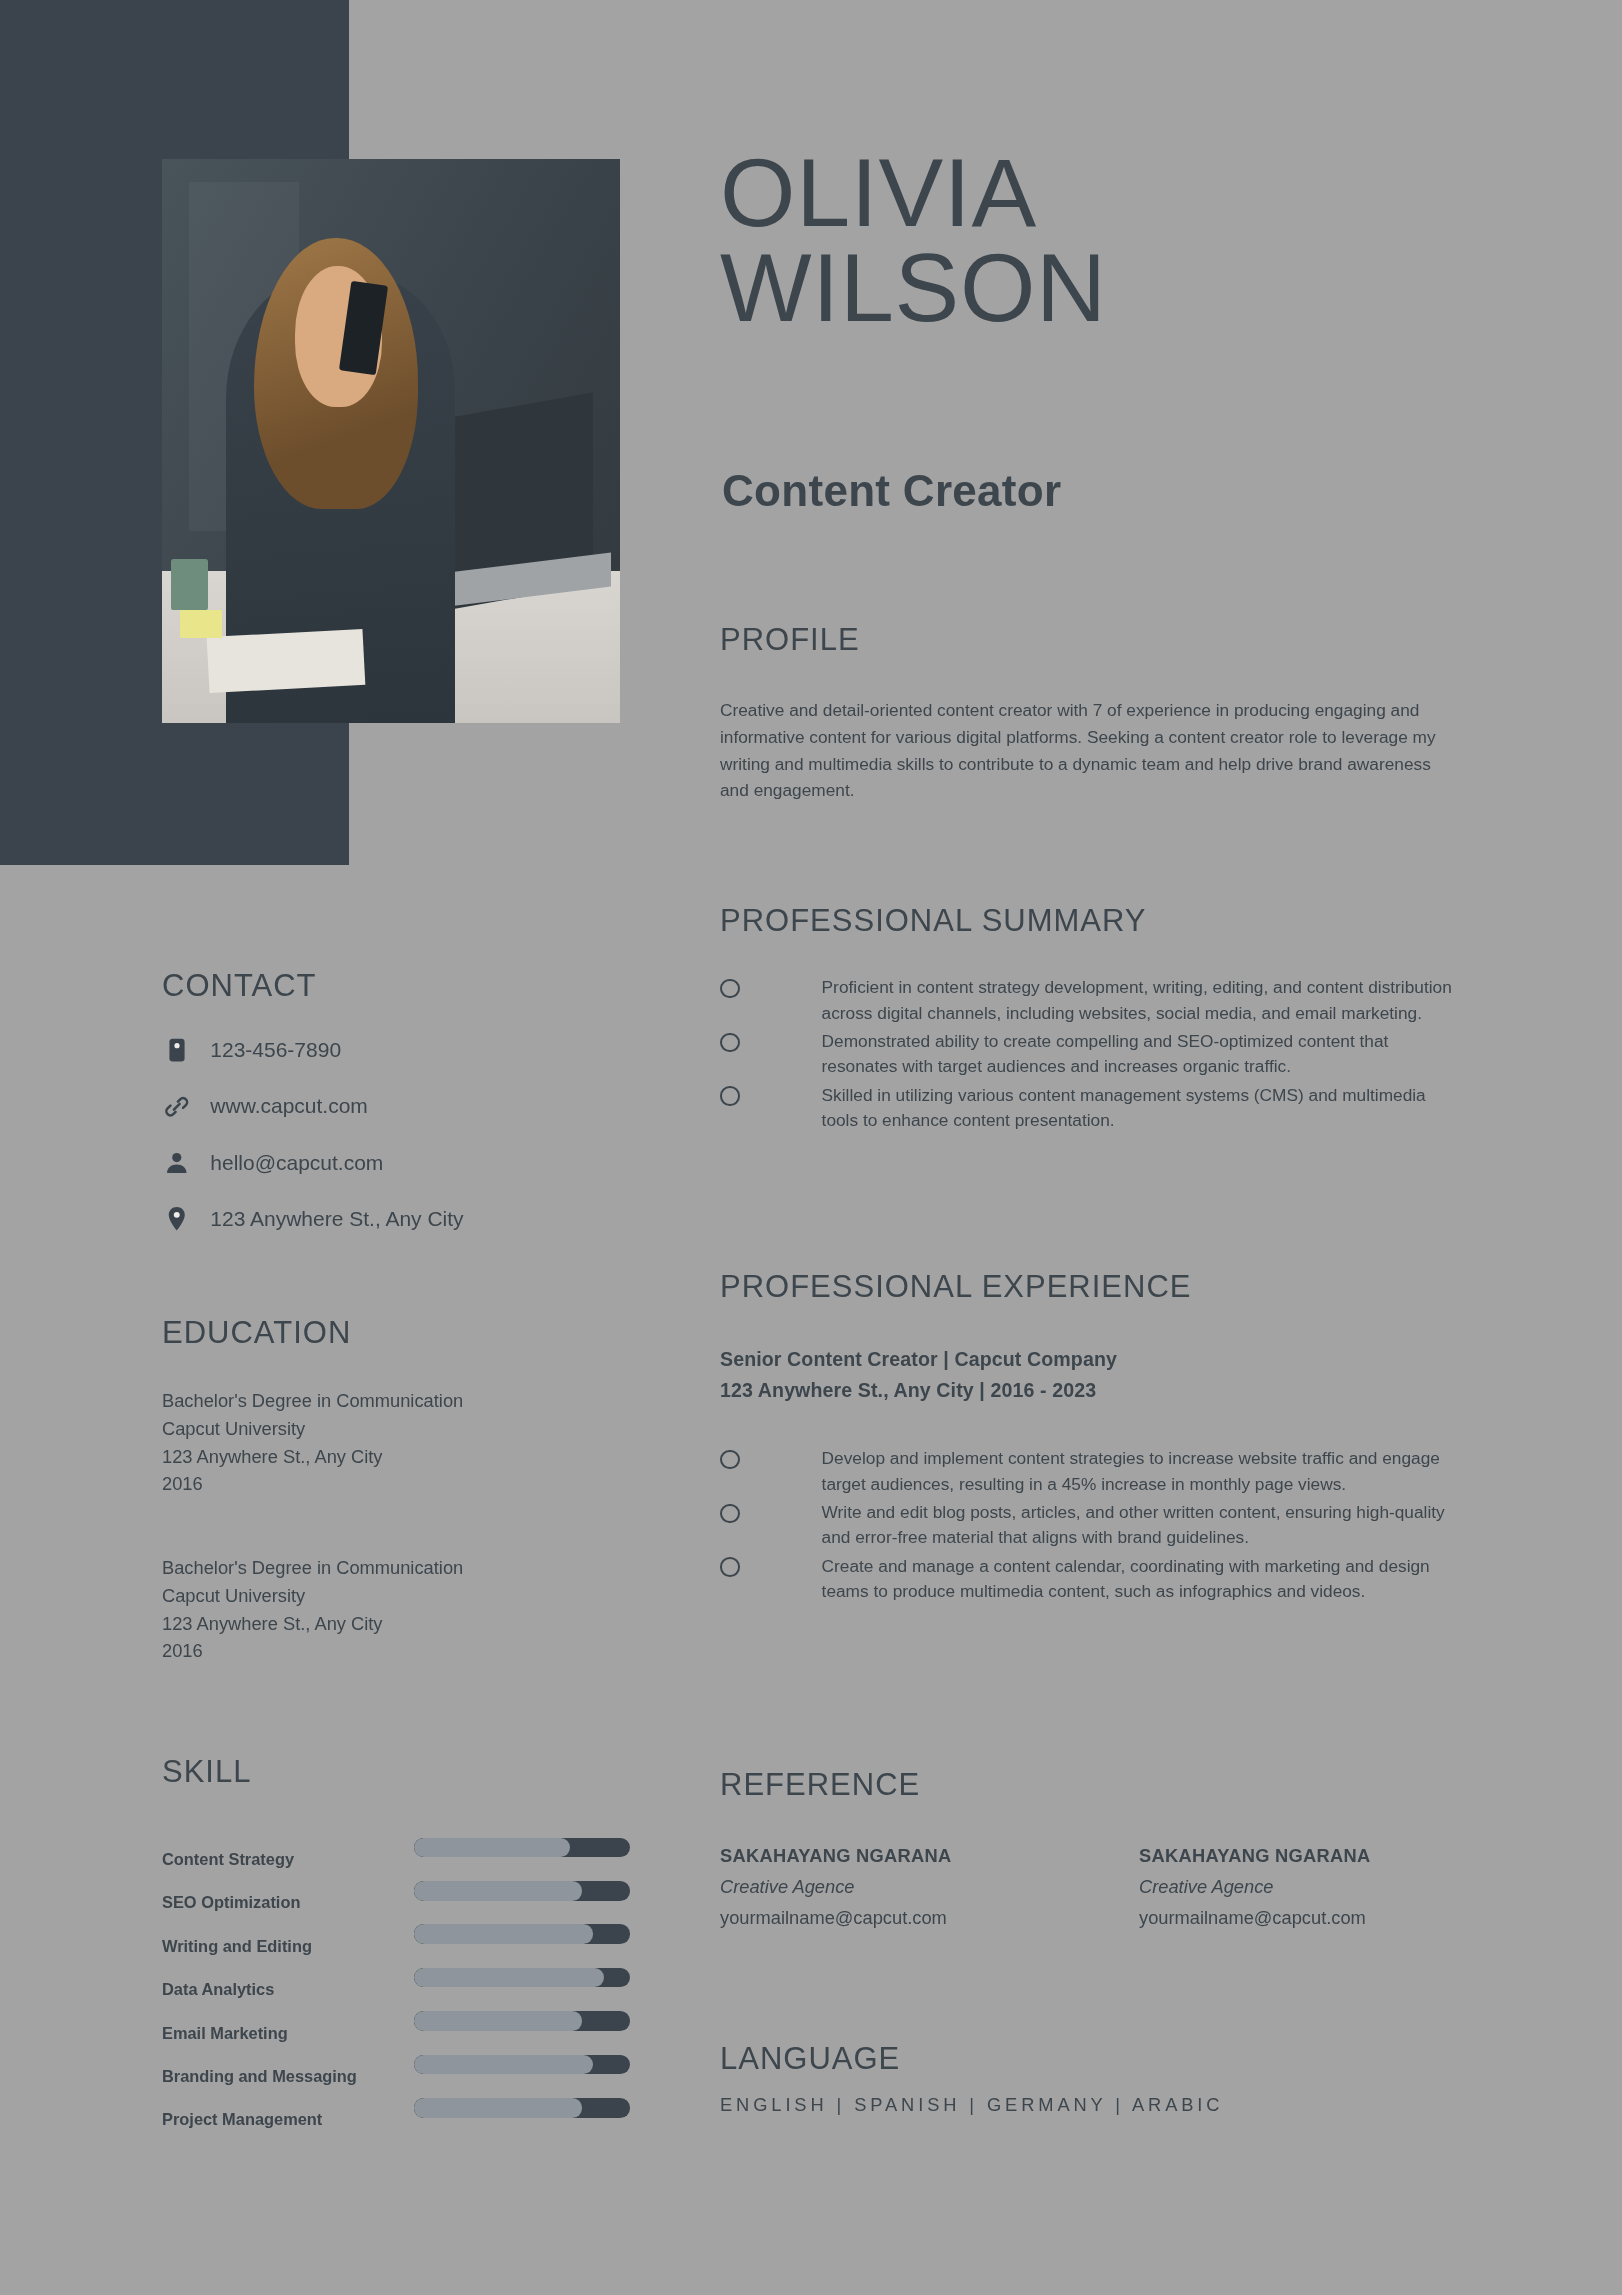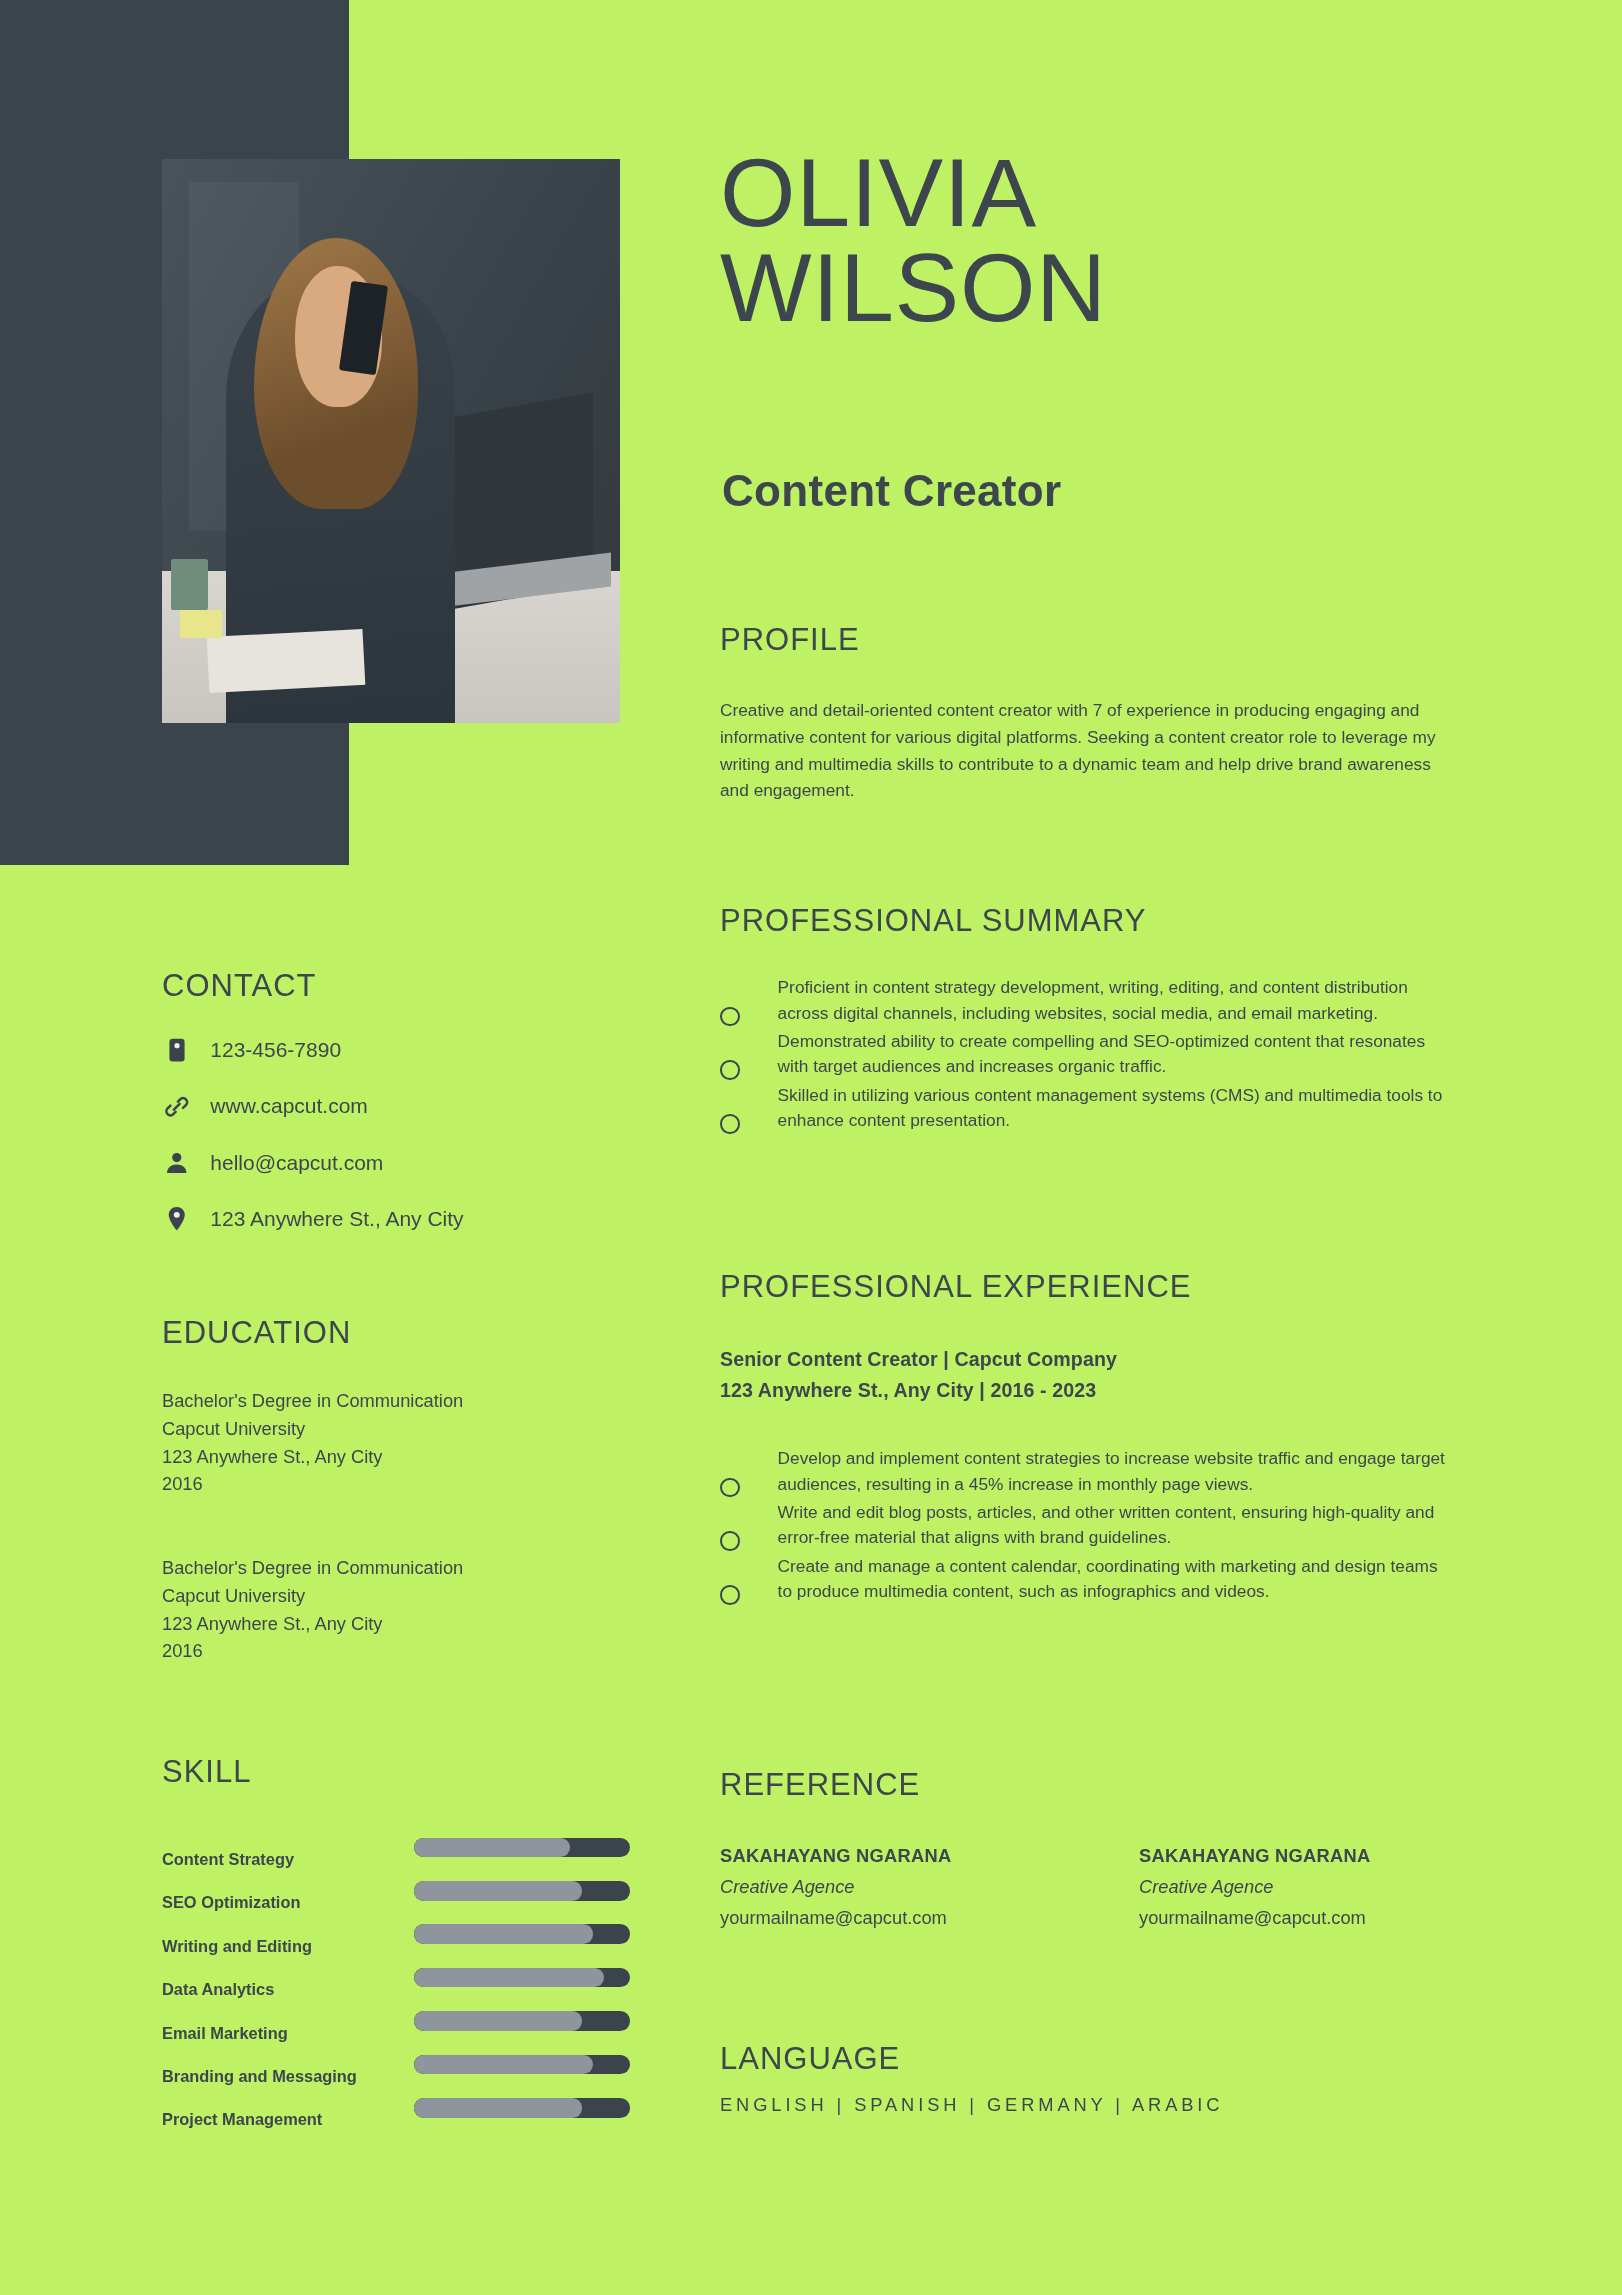--- a/index.html
+++ b/index.html
@@ -8,21 +8,21 @@
     height: 2295px;
     background: #efecea;
     font-family: "Liberation Sans", sans-serif;
     color: #3d464d;
     overflow: hidden;
   }
   .page {
     position: relative;
     width: 1623px;
     height: 2295px;
-    background: #bef264;
+    background: #a3a3a3;
   }
 
   
   .dark-block {
     position: absolute;
     left: 0; top: 0;
     width: 349px;
     height: 865px;
     background: #3b444c;
   }
@@ -128,21 +128,21 @@
   
   .profile-h { position:absolute; left:720px; top:622px; }
   .profile-body {
     position:absolute; left:720px; top:697px; width:732px;
     font-size: 17.3px; line-height: 1.55; color:#3d464d;
   }
 
   
   .summary-h { position:absolute; left:720px; top:903px; }
   .summary-list { position:absolute; left:720px; top:975px; width:739px; }
-  .bullet-row { display:flex; align-items:flex-end; margin-bottom: 2.6px; }
+  .bullet-row { display:flex; align-items:flex-start; margin-bottom: 2.6px; gap: 44px; }
   .bullet-o {
     flex: 0 0 auto;
     width: 19.6px; height: 19.6px;
     border: 2px solid #3d464d;
     border-radius: 50%;
     margin-right: 38px;
     margin-top: 3.9px;
   }
   .bullet-tx { font-size: 17.3px; line-height: 1.48; color:#3d464d; width: 677px; }
 

